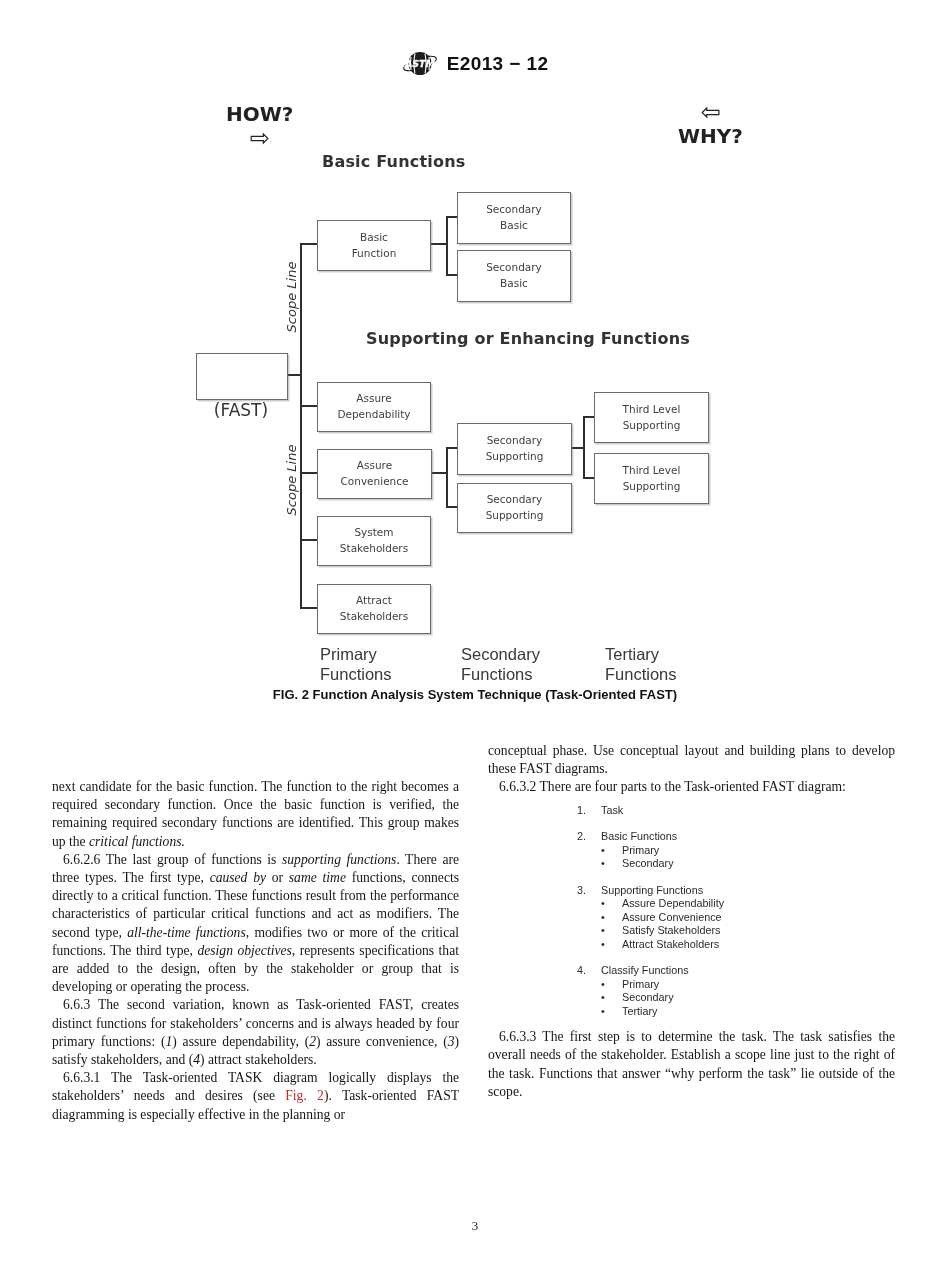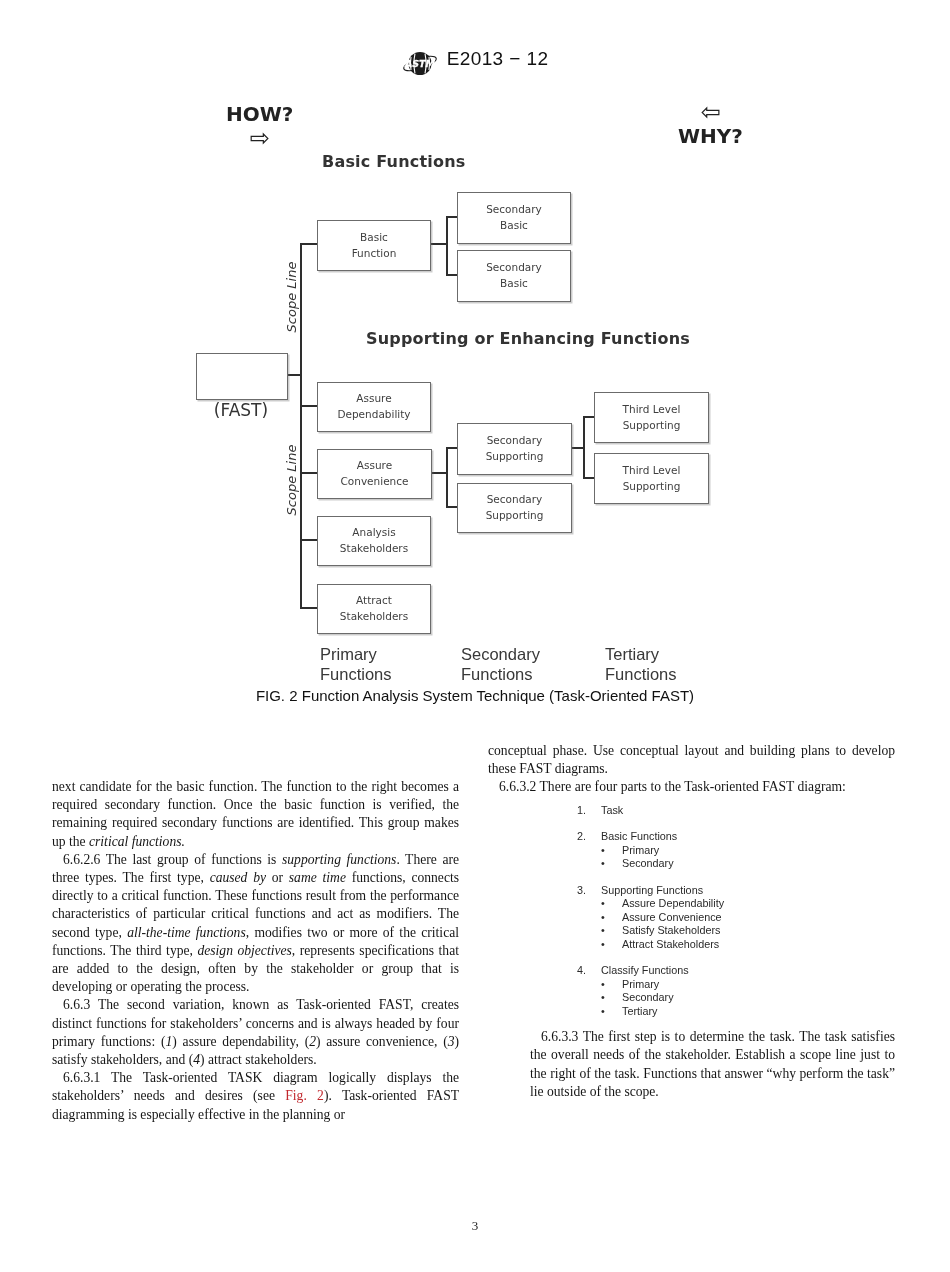--- a/index.html
+++ b/index.html
@@ -1,62 +1,62 @@
 <!DOCTYPE html>
 <html><head>
 <meta charset="utf-8">
 <style>
   html,body{margin:0;padding:0;background:#ffffff;}
   .page{position:relative;width:950px;height:1272px;background:#fff;overflow:hidden;
         font-family:"Liberation Serif",serif;color:#151515;}
 
   
   .hdr{position:absolute;top:48px;left:0;width:100%;display:flex;justify-content:center;
-       gap:9px;}
-  .designation{font-family:"Liberation Sans",sans-serif;font-weight:normal;font-size:19px;
+       align-items:center;gap:9px;}
+  .designation{font-family:"Liberation Sans",sans-serif;font-weight:bold;font-size:19px;
        color:#111;letter-spacing:.4px;}
   .howwhy{position:absolute;font-family:"DejaVu Sans",sans-serif;font-weight:bold;
        font-size:20px;color:#222;display:flex;align-items:center;gap:2px;flex-direction:column;}
   .howwhy .arr{font-weight:normal;font-size:24px;line-height:20px;}
   .fhead{position:absolute;font-family:"DejaVu Sans",sans-serif;font-weight:600;
        font-size:16px;color:#333;letter-spacing:.2px;}
   .fbox{position:absolute;border:1.5px solid #6b6b6b;background:#fff;display:grid;
        place-items:center;text-align:center;font-family:"DejaVu Sans",sans-serif;
        font-size:10.5px;line-height:1.5;color:#3f3f3f;white-space:pre-line;
        box-shadow:1.5px 1.5px 0 rgba(110,110,110,.35);}
   .fline{position:absolute;background:#2e2e2e;}
   .scope{position:absolute;width:90px;height:16px;display:grid;place-items:center;
        transform:rotate(-90deg);font-family:"DejaVu Sans",sans-serif;font-style:italic;
        font-size:13px;color:#333;white-space:nowrap;}
   .tasklbl{position:absolute;left:196px;top:400px;width:90px;text-align:center;
        font-family:"DejaVu Sans",sans-serif;font-size:17px;color:#333;}
   .collabel{position:absolute;font-family:"Liberation Sans",sans-serif;font-size:16.5px;
        line-height:20px;color:#383838;white-space:pre-line;}
   .caption{position:absolute;top:687px;left:0;width:100%;text-align:center;
-       font-family:"Liberation Sans",sans-serif;font-weight:normal;font-size:15px;color:#111;}
+       font-family:"Liberation Sans",sans-serif;font-weight:bold;font-size:13px;color:#111;}
 
   
   .col{position:absolute;top:742px;width:407px;font-size:13.6px;line-height:18.2px;
        text-align:justify;color:#151515;}
   .col-left{left:52px;margin-top:36px;}
   .col-right{left:488px;}
   .para{margin:0;}
   .para.indent{text-indent:11px;}
   .it{font-style:italic;}
   .figlink{color:#c1282d;cursor:pointer;}
 
   
   .numlist{margin-top:7px;font-family:"Liberation Sans",sans-serif;font-size:10.8px;
        color:#2a2a2a;text-align:left;line-height:13.5px;}
   .nrow{display:flex;margin-top:13px;}
   .nrow:first-child{margin-top:0;}
   .nnum{margin-left:89px;width:24px;flex:0 0 24px;}
   .brow{display:flex;}
   .bdot{margin-left:113px;width:21px;flex:0 0 21px;}
-  .after-list{margin-top:10px;margin-left:42px;}
+  .after-list{margin-top:10px;}
 
   .footer{position:absolute;top:1218px;left:0;width:100%;text-align:center;
        font-size:13px;color:#222;}
 </style>
 </head>
 <body>
 
 <div class="page">
 
   <div class="hdr">
@@ -113,21 +113,21 @@
 Function</div>
   <div class="fbox" style="left:457px;top:192px;width:112px;height:50px;">Secondary
 Basic</div>
   <div class="fbox" style="left:457px;top:250px;width:112px;height:50px;">Secondary
 Basic</div>
 
   <div class="fbox" style="left:317px;top:382px;width:112px;height:48px;">Assure
 Dependability</div>
   <div class="fbox" style="left:317px;top:449px;width:113px;height:48px;">Assure
 Convenience</div>
-  <div class="fbox" style="left:317px;top:516px;width:112px;height:48px;">Analysis
+  <div class="fbox" style="left:317px;top:516px;width:112px;height:48px;">System
 Stakeholders</div>
   <div class="fbox" style="left:317px;top:584px;width:112px;height:48px;">Attract
 Stakeholders</div>
 
   <div class="fbox" style="left:457px;top:423px;width:113px;height:50px;">Secondary
 Supporting</div>
   <div class="fbox" style="left:457px;top:483px;width:113px;height:48px;">Secondary
 Supporting</div>
   <div class="fbox" style="left:594px;top:392px;width:113px;height:49px;">Third Level
 Supporting</div>

